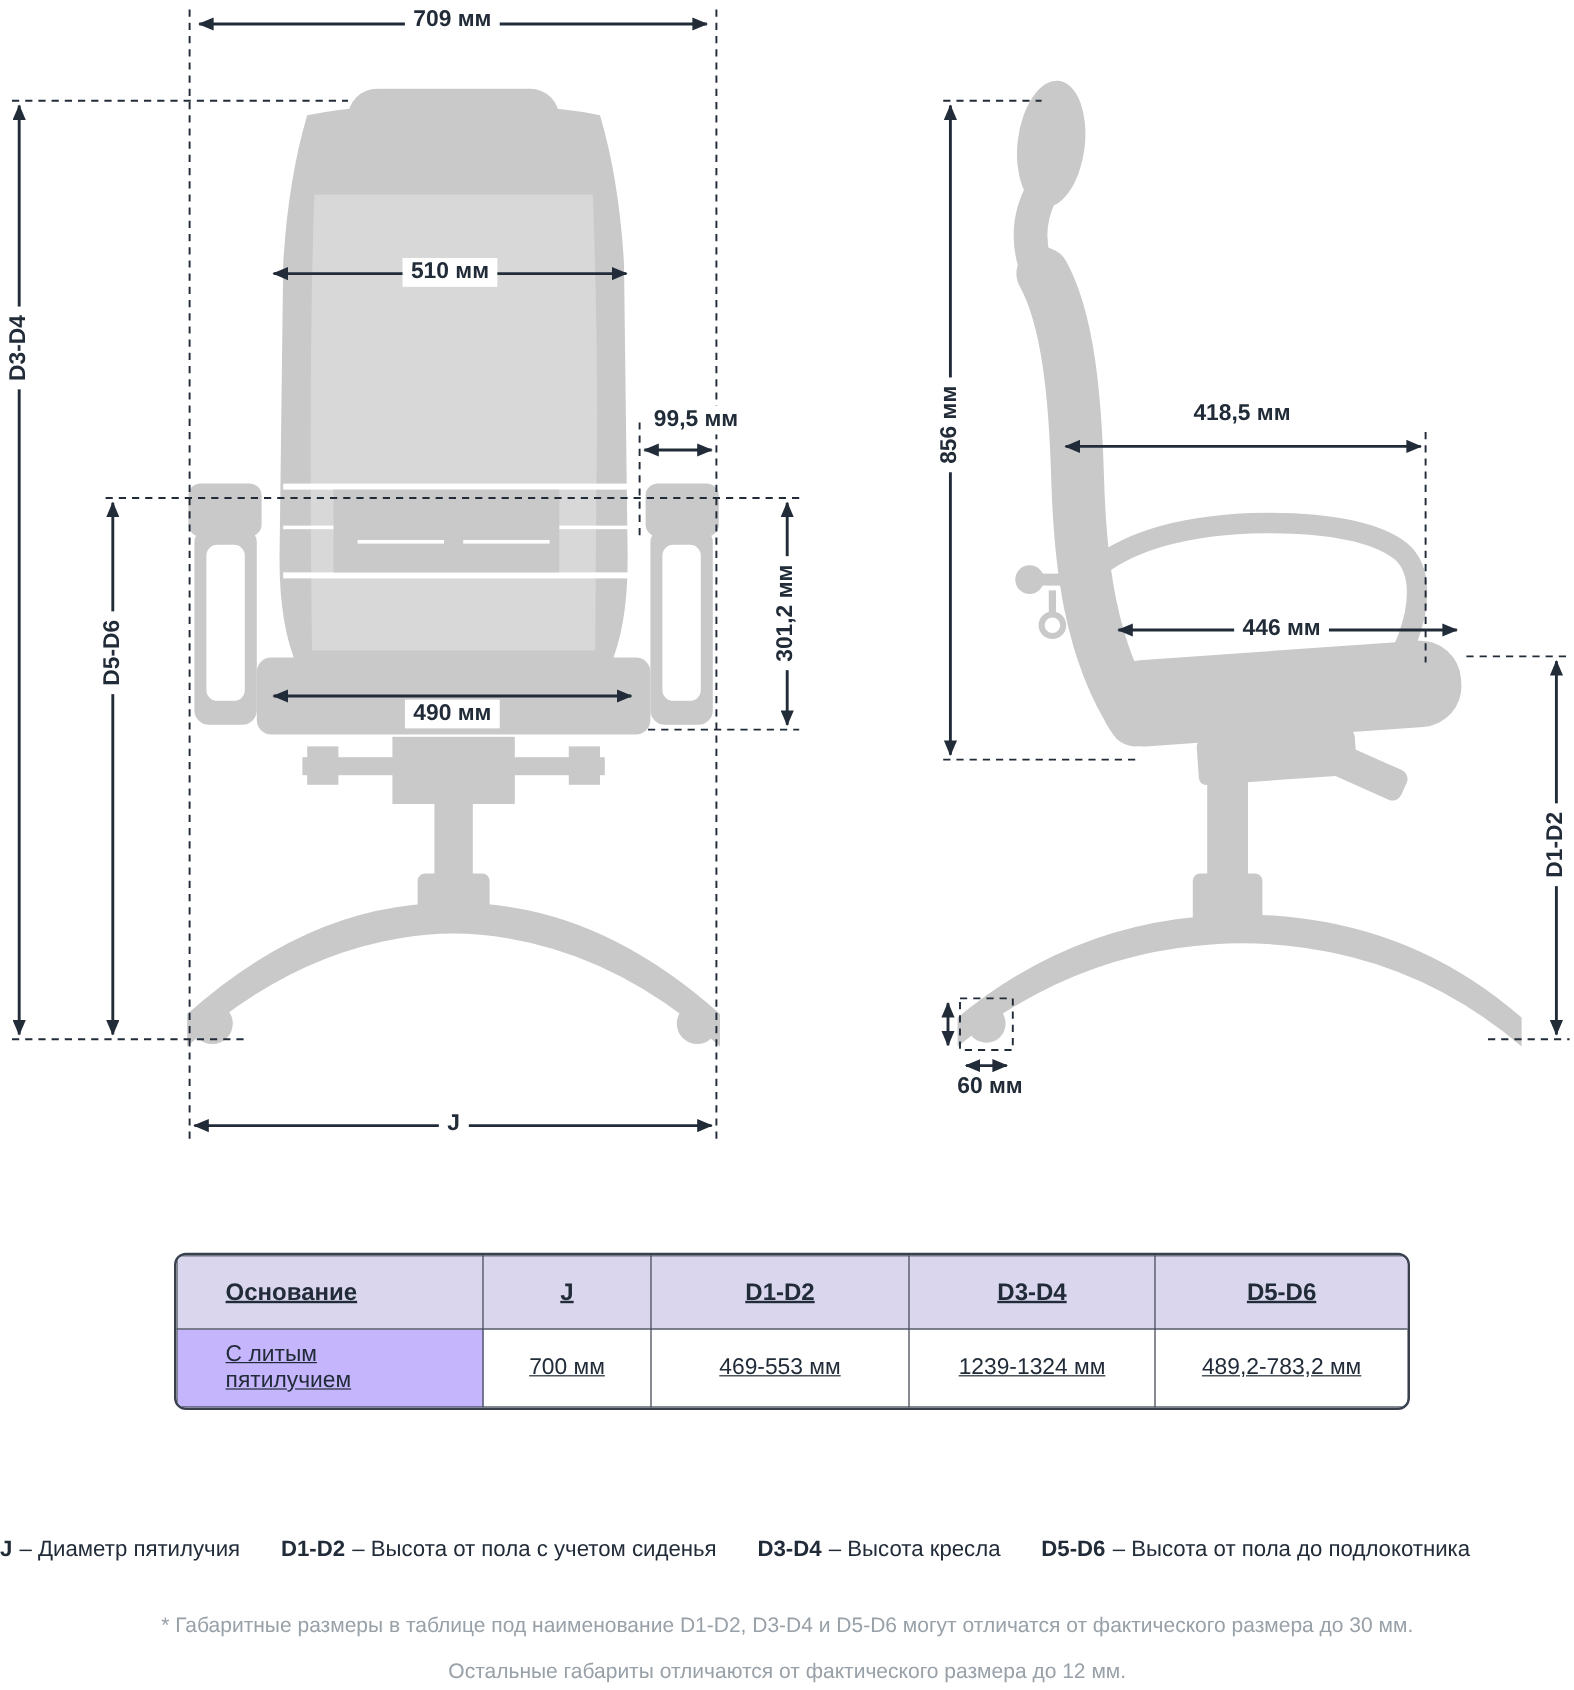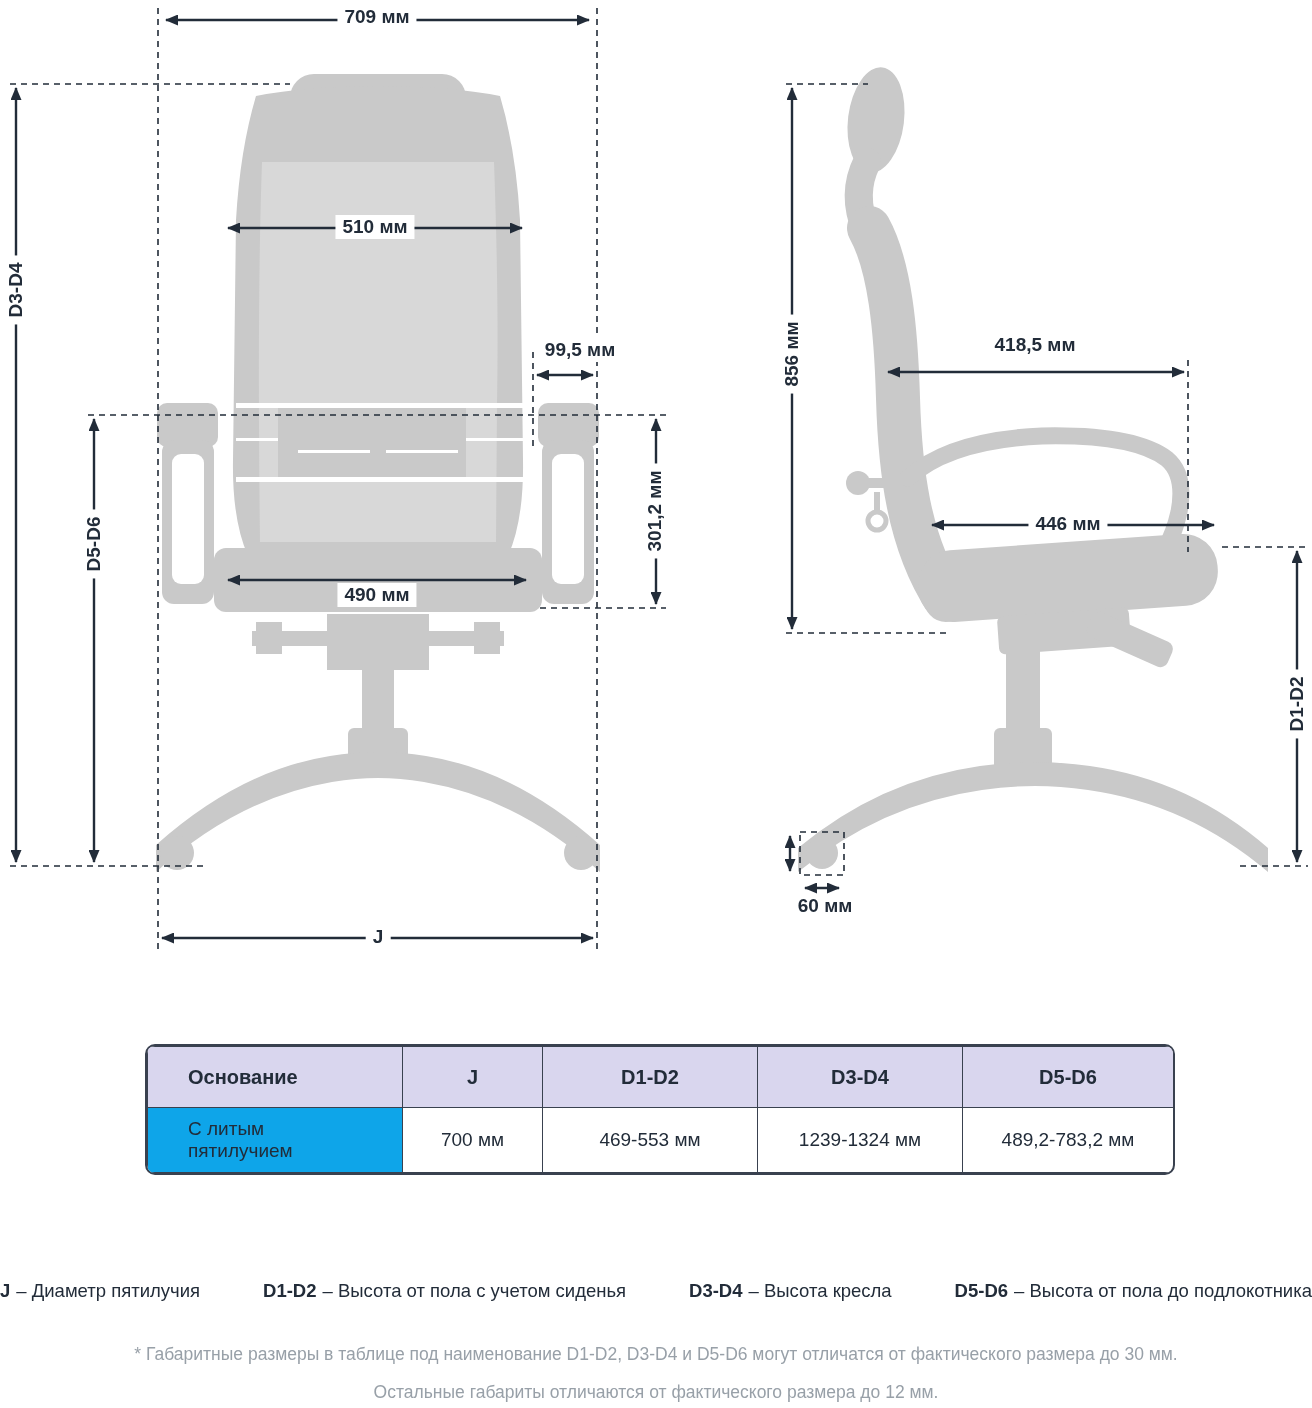--- a/index.html
+++ b/index.html
@@ -4,29 +4,29 @@
 <style>
   html,body{margin:0;padding:0;background:#ffffff;}
   #stage{position:relative;width:1312px;height:1408px;background:#ffffff;overflow:hidden;
          font-family:"Liberation Sans",sans-serif;color:#222c39;}
   #diagram-svg{position:absolute;left:0;top:0;}
   .dim{position:absolute;font-weight:700;font-size:19px;line-height:24px;color:#222c39;
        background:#ffffff;padding:0 7px;white-space:nowrap;transform:translate(-50%,-50%);}
   .dim.rot{transform:translate(-50%,-50%) rotate(-90deg);}
   .tbl-wrap{position:absolute;left:145px;top:1044px;width:1026px;border:2px solid #39414f;
             border-radius:10px;overflow:hidden;background:#ffffff;}
-  table{border-collapse:collapse;width:100%;table-layout:fixed;}
+  table{border-collapse:collapse;width:100%;table-layout:fixed;text-decoration:underline;}
   th,td{border:1.5px solid #39414f;font-size:19px;color:#222c39;text-align:center;vertical-align:middle;}
   th{background:#d9d6ee;font-weight:700;font-size:20px;height:58px;}
   th.col-base,td.col-base{text-align:left;padding-left:40px;padding-right:28px;}
-  td.col-base{background:#0ea5e9;}
+  td.col-base{background:#c4b5fd;}
   tr.r1 td{height:62px;}
   tr.r2 td{height:72px;}
-  .legend{position:absolute;left:0;top:1280px;width:1312px;display:flex;justify-content:space-between;
-          gap:18px;font-size:18.5px;color:#222c39;}
+  .legend{position:absolute;left:0;top:1280px;width:1312px;display:flex;justify-content:flex-start;
+          gap:34px;font-size:18.5px;color:#222c39;}
   .legend-item .term{font-weight:700;margin-right:6px;}
   .footnote{position:absolute;left:0;width:1312px;text-align:center;color:#98a0a8;font-size:17.5px;}
   .fn1{top:1344px;}
   .fn2{top:1382px;}
 </style>
 </head>
 <body>
 
 <div id="stage">
 

